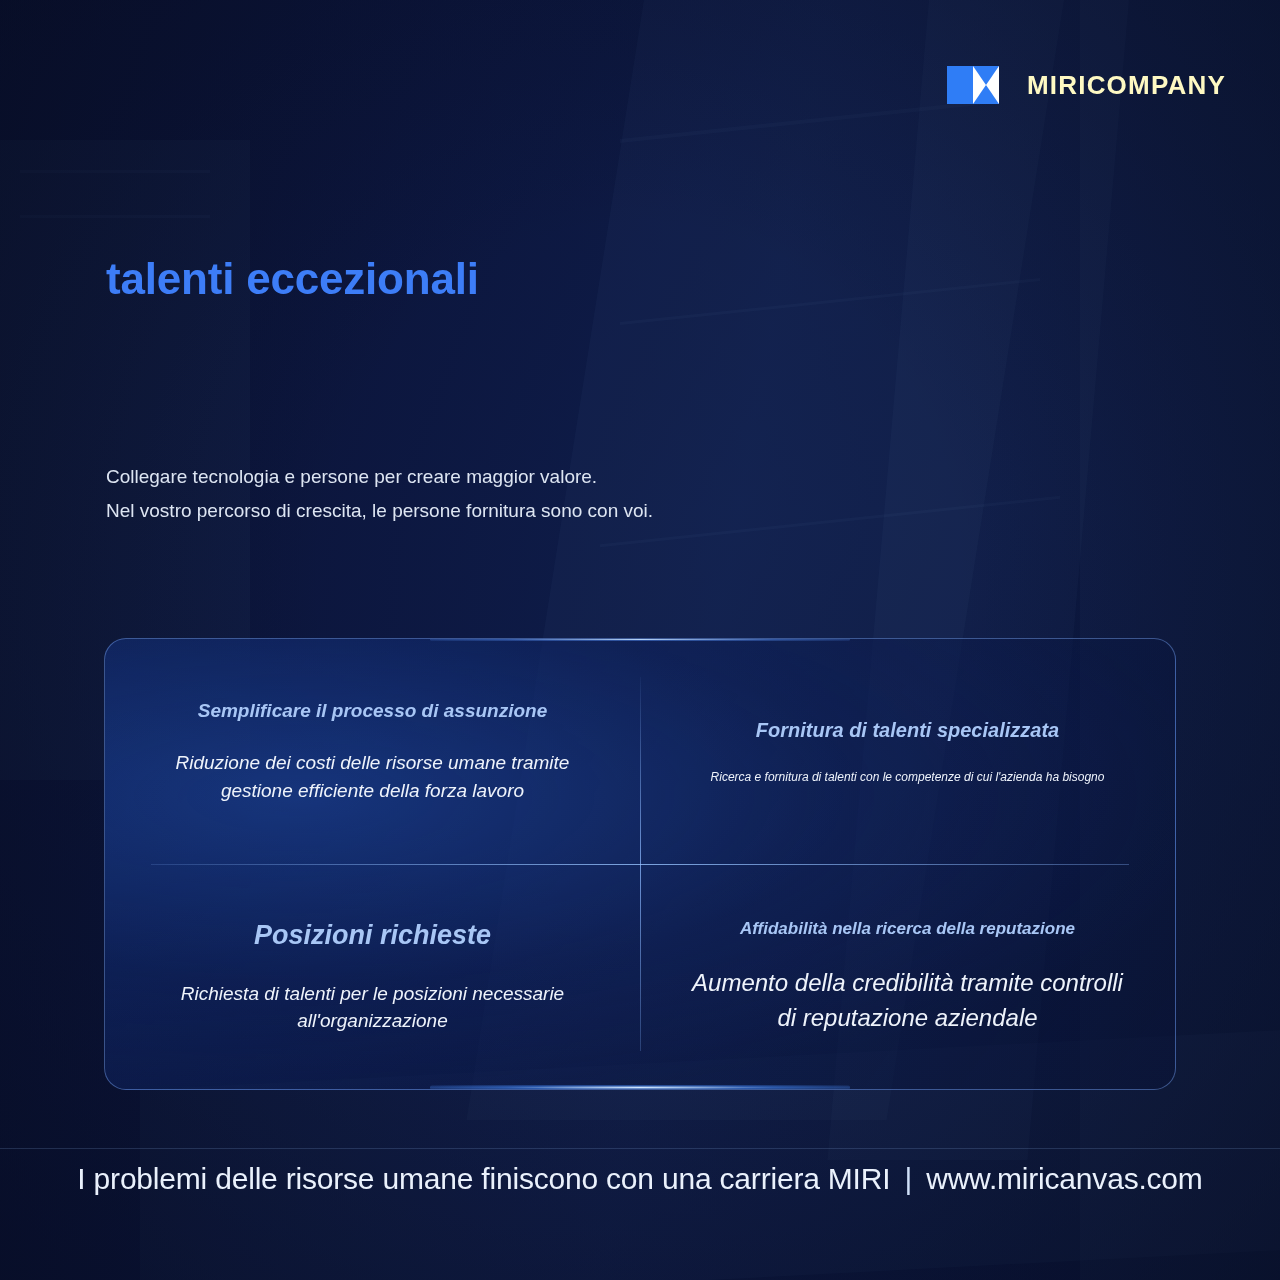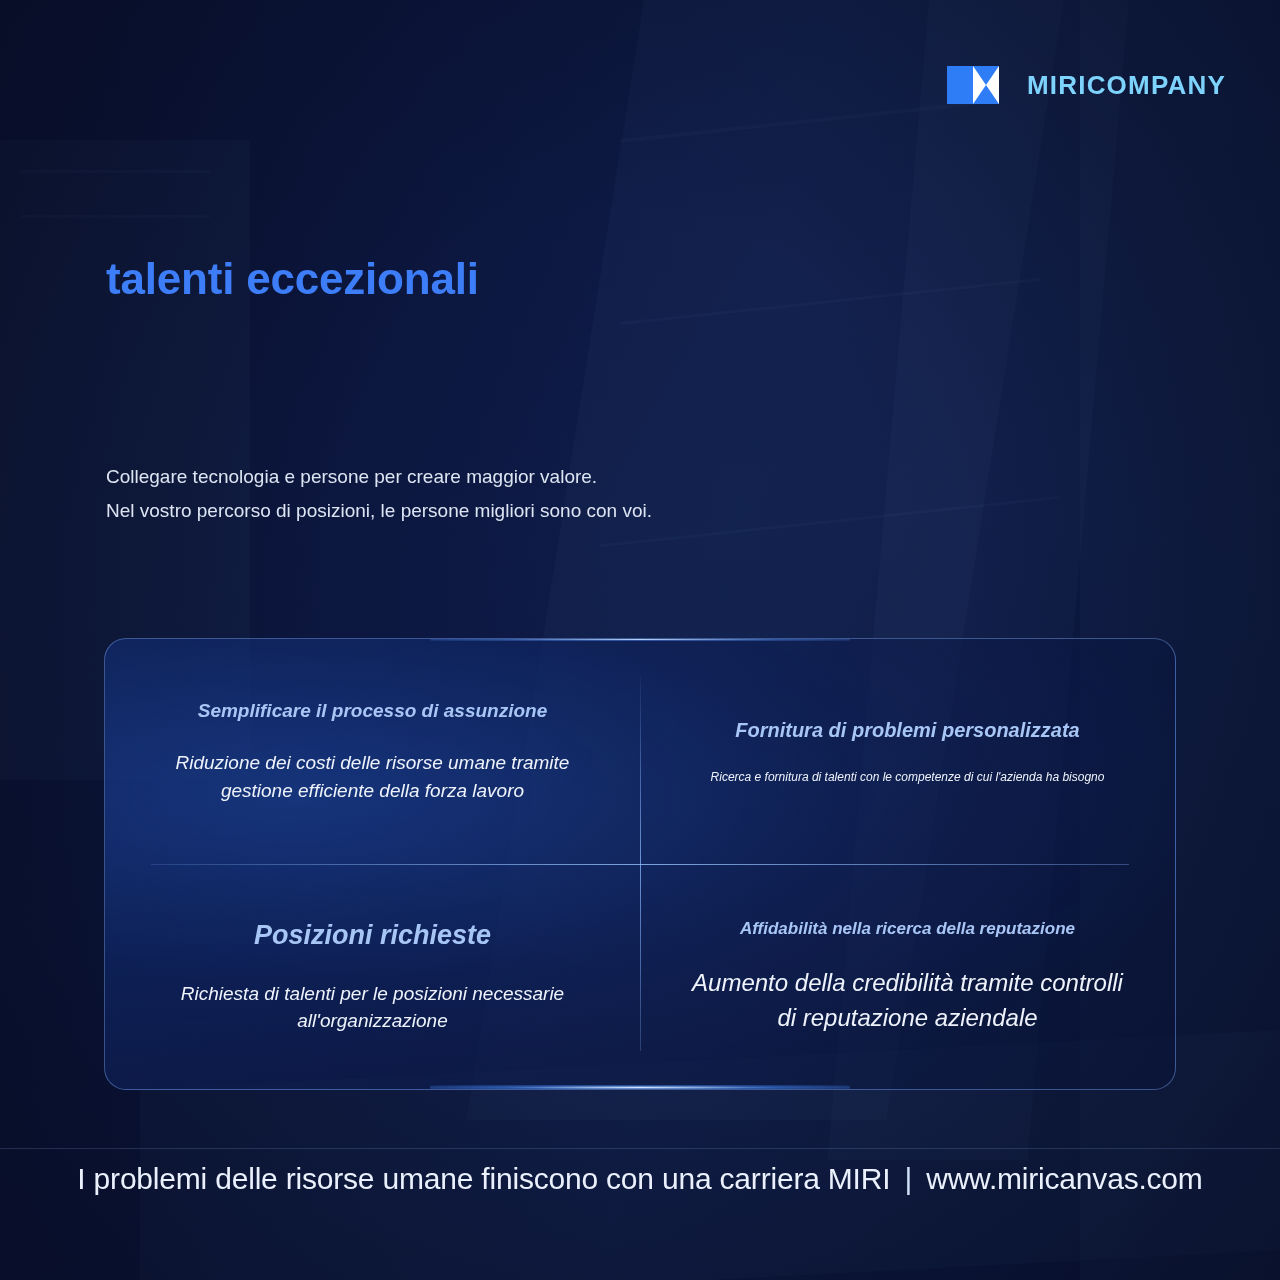--- a/index.html
+++ b/index.html
@@ -53,21 +53,21 @@
     right: 54px;
     display: flex;
     align-items: center;
     gap: 18px;
   }
   .brand-mark { width: 62px; height: 46px; display: block; }
   .brand-name {
     font-size: 26px;
     font-weight: bold;
     letter-spacing: 1.2px;
-    color: #7dd3fc;
+    color: #fef9c3;
     white-space: nowrap;
   }
 
   
   .headline {
     position: absolute;
     left: 106px;
     top: 246px;
     width: 900px;
   }
@@ -234,31 +234,31 @@
   </span>
   <span class="brand-name">MIRICOMPANY</span>
 </div>
 
 <div class="headline">
   <div class="line2">talenti eccezionali</div>
 </div>
 
 <div class="subcopy">
   <div>Collegare tecnologia e persone per creare maggior valore.</div>
-  <div>Nel vostro percorso di posizioni, le persone migliori sono con voi.</div>
+  <div>Nel vostro percorso di crescita, le persone fornitura sono con voi.</div>
 </div>
 
 <div class="card">
   <div class="grid">
     <div class="quad q1">
       <div class="q-title">Semplificare il processo di assunzione</div>
       <div class="q-desc">Riduzione dei costi delle risorse umane tramite gestione efficiente della forza lavoro</div>
     </div>
     <div class="quad q2">
-      <div class="q-title">Fornitura di problemi personalizzata</div>
+      <div class="q-title">Fornitura di talenti specializzata</div>
       <div class="q-desc">Ricerca e fornitura di talenti con le competenze di cui l'azienda ha bisogno</div>
     </div>
     <div class="quad q3">
       <div class="q-title">Posizioni richieste</div>
       <div class="q-desc">Richiesta di talenti per le posizioni necessarie all'organizzazione</div>
     </div>
     <div class="quad q4">
       <div class="q-title">Affidabilità nella ricerca della reputazione</div>
       <div class="q-desc">Aumento della credibilità tramite controlli di reputazione aziendale</div>
     </div>

